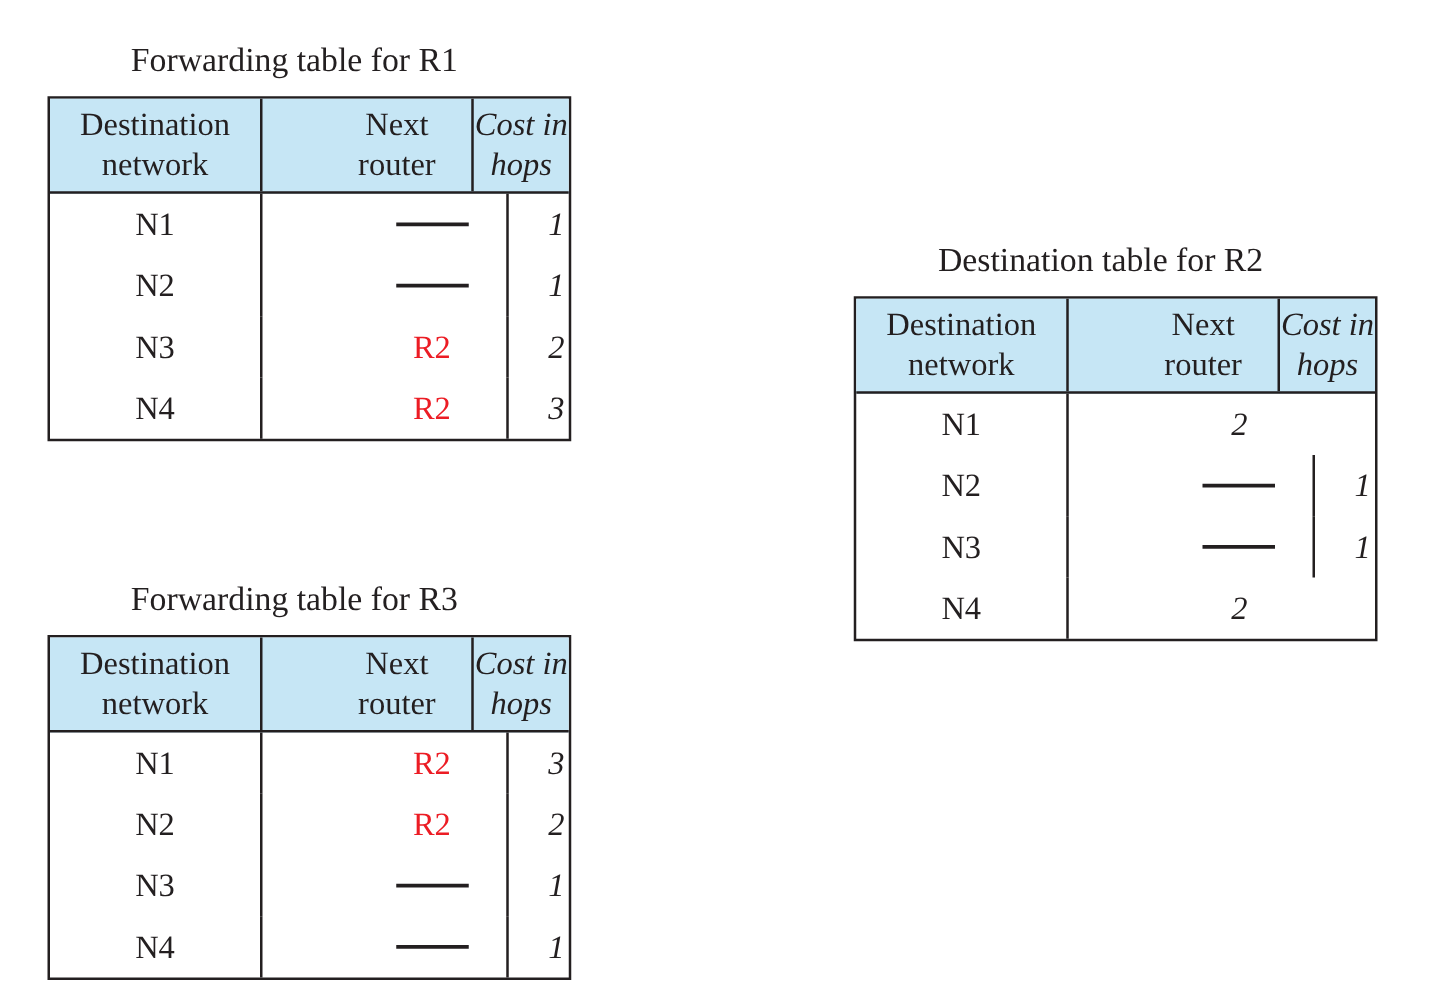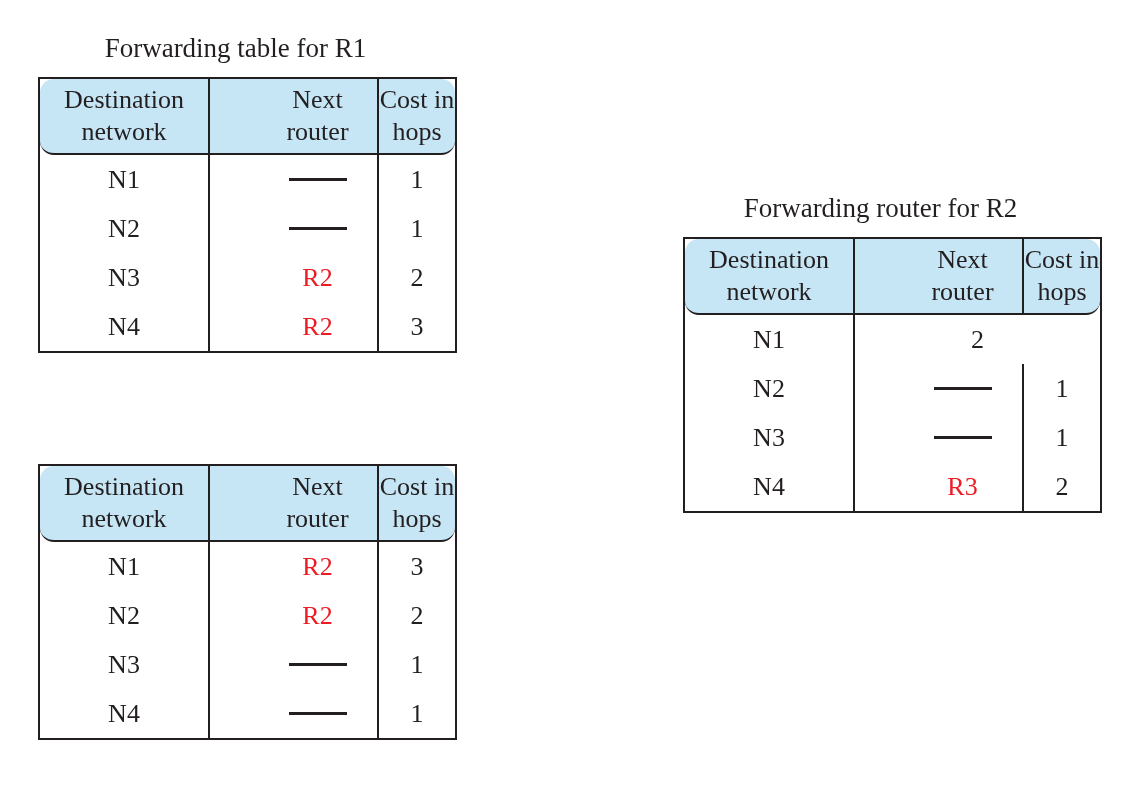--- a/index.html
+++ b/index.html
@@ -27,39 +27,39 @@
     font-size: 27px;
     line-height: 30px;
     margin-bottom: 14px;
     white-space: nowrap;
   }
   .ftable {
     width: 419px;
     border: 2px solid var(--border);
     background: #ffffff;
   }
-  .trow { display: flex; border-radius: 14px; }
+  .trow { display: flex; }
   .thead {
     background: var(--header-bg);
     border-bottom: 2px solid var(--border);
     height: 76px;
   }
   .tcell {
     display: flex;
     flex-direction: column;
     align-items: center;
     justify-content: center;
     font-size: 26px;
     line-height: 32px;
     overflow: hidden;
   }
   .col0 { width: 170px; border-right: 2px solid var(--border); }
   .col1 { width: 121px; border-right: 2px solid var(--border); margin-left: 48px; }
-  .col2 { flex: 1; }
-  .drow { height: 49px; }
+  .col2 { flex: 1; font-style: italic; }
+  .drow { height: 49px; gap: 28px; }
   .drow .tcell { justify-content: center; }
   .red { color: var(--highlight); }
   .dash {
     display: inline-block;
     width: 58px;
     height: 3px;
     background: var(--text);
   }
   #block-r1 { left: 38px; top: 33px; }
   #block-r2 { left: 683px; top: 193px; }
@@ -128,21 +128,21 @@
             <span class="red">R2</span>
           </div>
           <div class="tcell col2">
             <span>3</span>
           </div>
         </div>
       </div>
   </section>
 
   <section class="table-block" id="block-r2">
-    <div class="table-title">Forwarding router for R2</div>
+    <div class="table-title">Destination table for R2</div>
     <div class="ftable">
         <div class="trow thead">
           <div class="tcell col0">
             <div>Destination</div>
             <div>network</div>
           </div>
           <div class="tcell col1">
             <div>Next</div>
             <div>router</div>
           </div>
@@ -178,31 +178,29 @@
             <span class="dash"></span>
           </div>
           <div class="tcell col2">
             <span>1</span>
           </div>
         </div>
         <div class="trow drow">
           <div class="tcell col0">
             <span>N4</span>
           </div>
-          <div class="tcell col1">
-            <span class="red">R3</span>
-          </div>
           <div class="tcell col2">
             <span>2</span>
           </div>
         </div>
       </div>
   </section>
 
   <section class="table-block" id="block-r3">
+    <div class="table-title">Forwarding table for R3</div>
     <div class="ftable">
         <div class="trow thead">
           <div class="tcell col0">
             <div>Destination</div>
             <div>network</div>
           </div>
           <div class="tcell col1">
             <div>Next</div>
             <div>router</div>
           </div>

